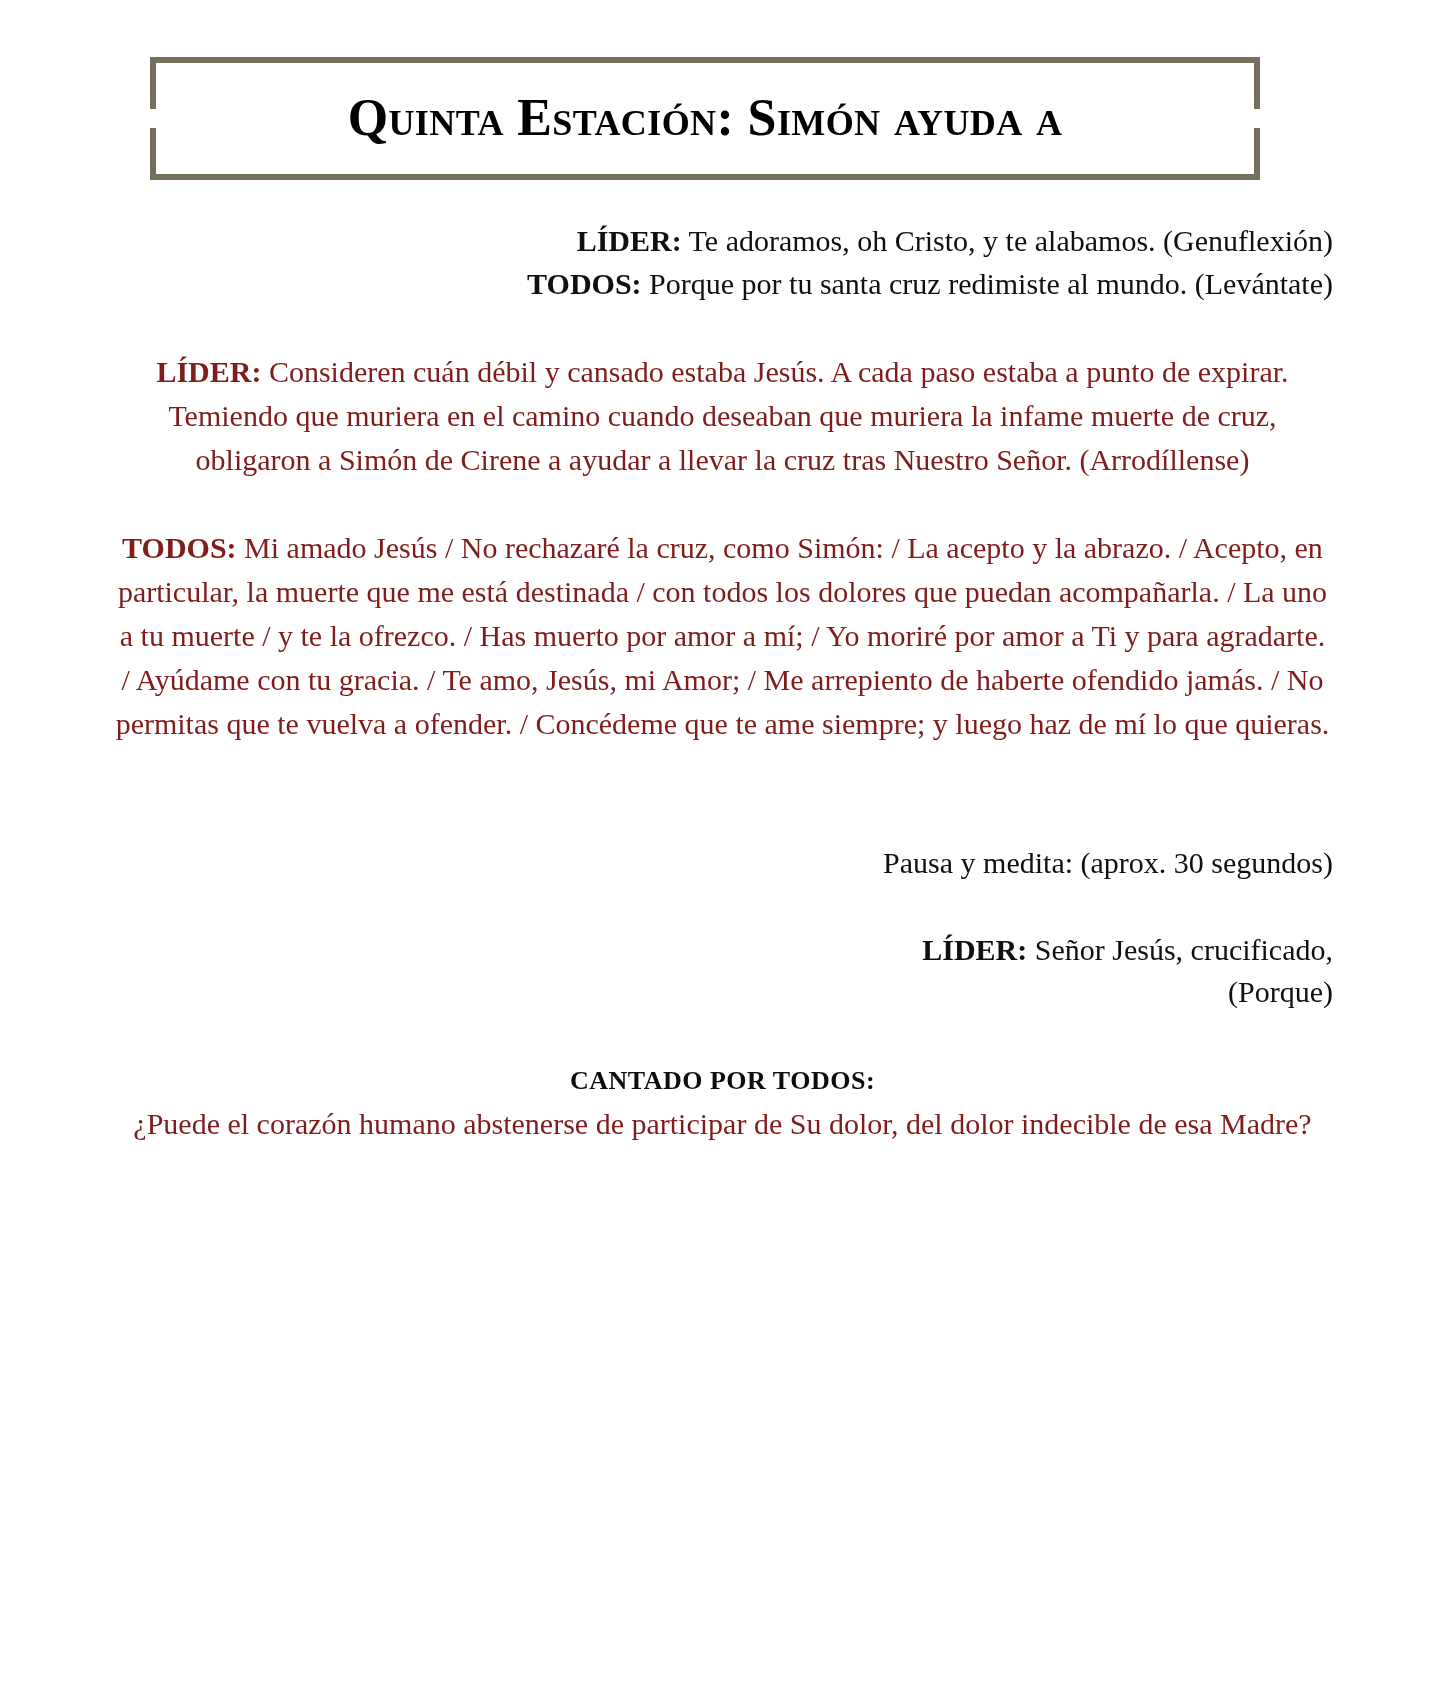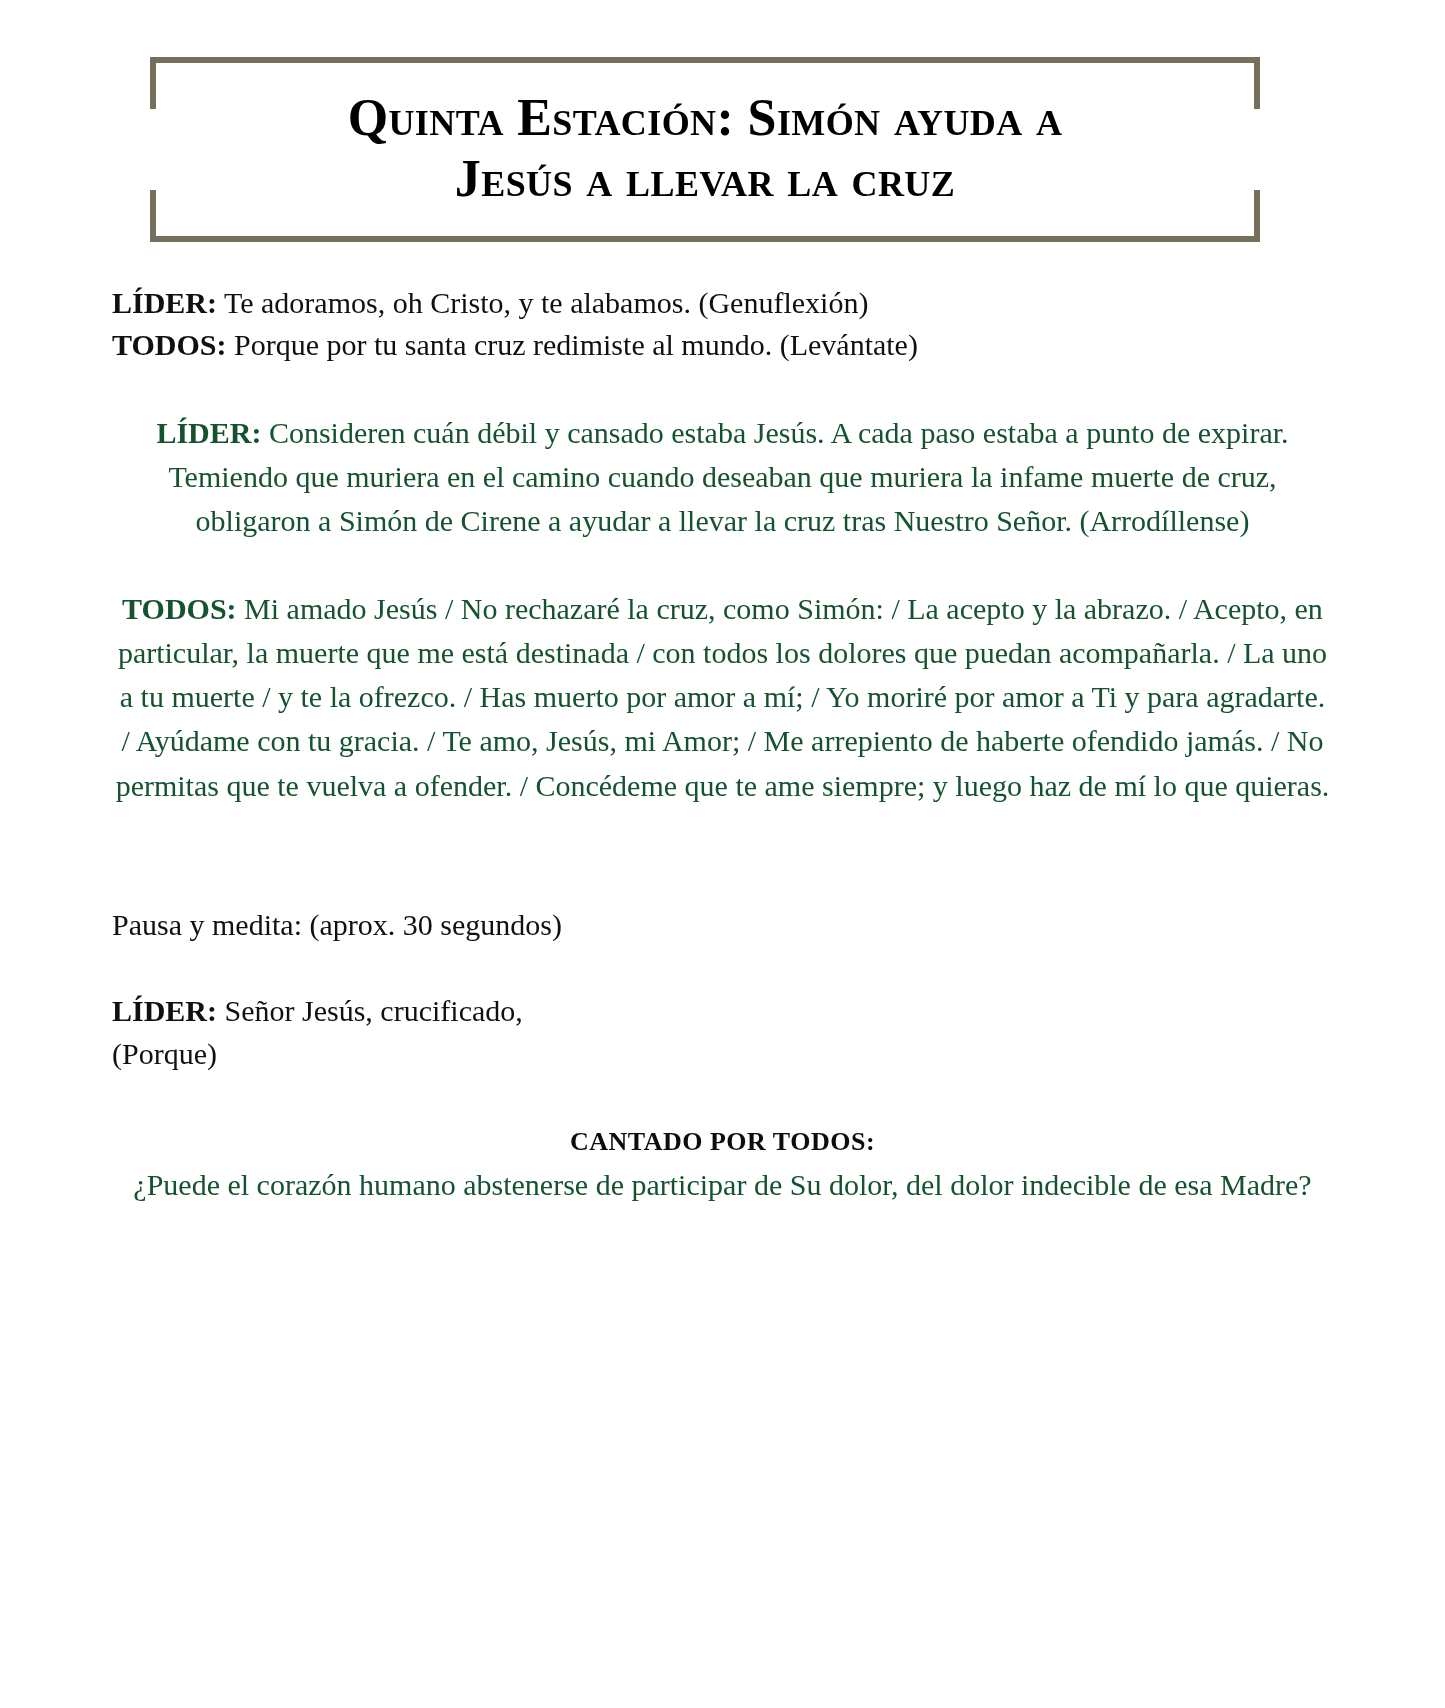--- a/index.html
+++ b/index.html
@@ -67,32 +67,32 @@
   }
 
   
   .body-wrap {
     margin: 0 112px 0 112px;
     padding-top: 40px;
   }
 
   p.line {
     margin: 0;
-    text-align: left;
+    text-align: right;
     font-size: 30px;
     line-height: 1.42;
     color: #101010;
   }
 
   p.para {
     margin: 0;
     text-align: center;
     font-size: 30px;
     line-height: 1.47;
-    color: #14532d;
+    color: #7f1d1d;
   }
   .gap-md { height: 44px; }
   .gap-lg { height: 52px; }
 
   .spk {
     font-weight: bold;
   }
 
   .heading-sung {
     text-align: center;
@@ -112,21 +112,20 @@
   <div class="title-block">
     <span class="frame-top"></span>
     <span class="frame-bottom"></span>
     <span class="frame-seg frame-left-top"></span>
     <span class="frame-seg frame-left-bot"></span>
     <span class="frame-seg frame-right-top"></span>
     <span class="frame-seg frame-right-bot"></span>
 
     <h1 class="title-text">
       <span>Quinta Estación: Simón ayuda a</span><br>
-      <span>Jesús a llevar la cruz</span>
     </h1>
   </div>
 
   <div class="body-wrap">
 
     <p class="line">
       <span class="spk">LÍDER:</span><span> Te adoramos, oh Cristo, y te alabamos. (Genuflexión)</span>
     </p>
     <p class="line">
       <span class="spk">TODOS:</span><span> Porque por tu santa cruz redimiste al mundo. (Levántate)</span>

